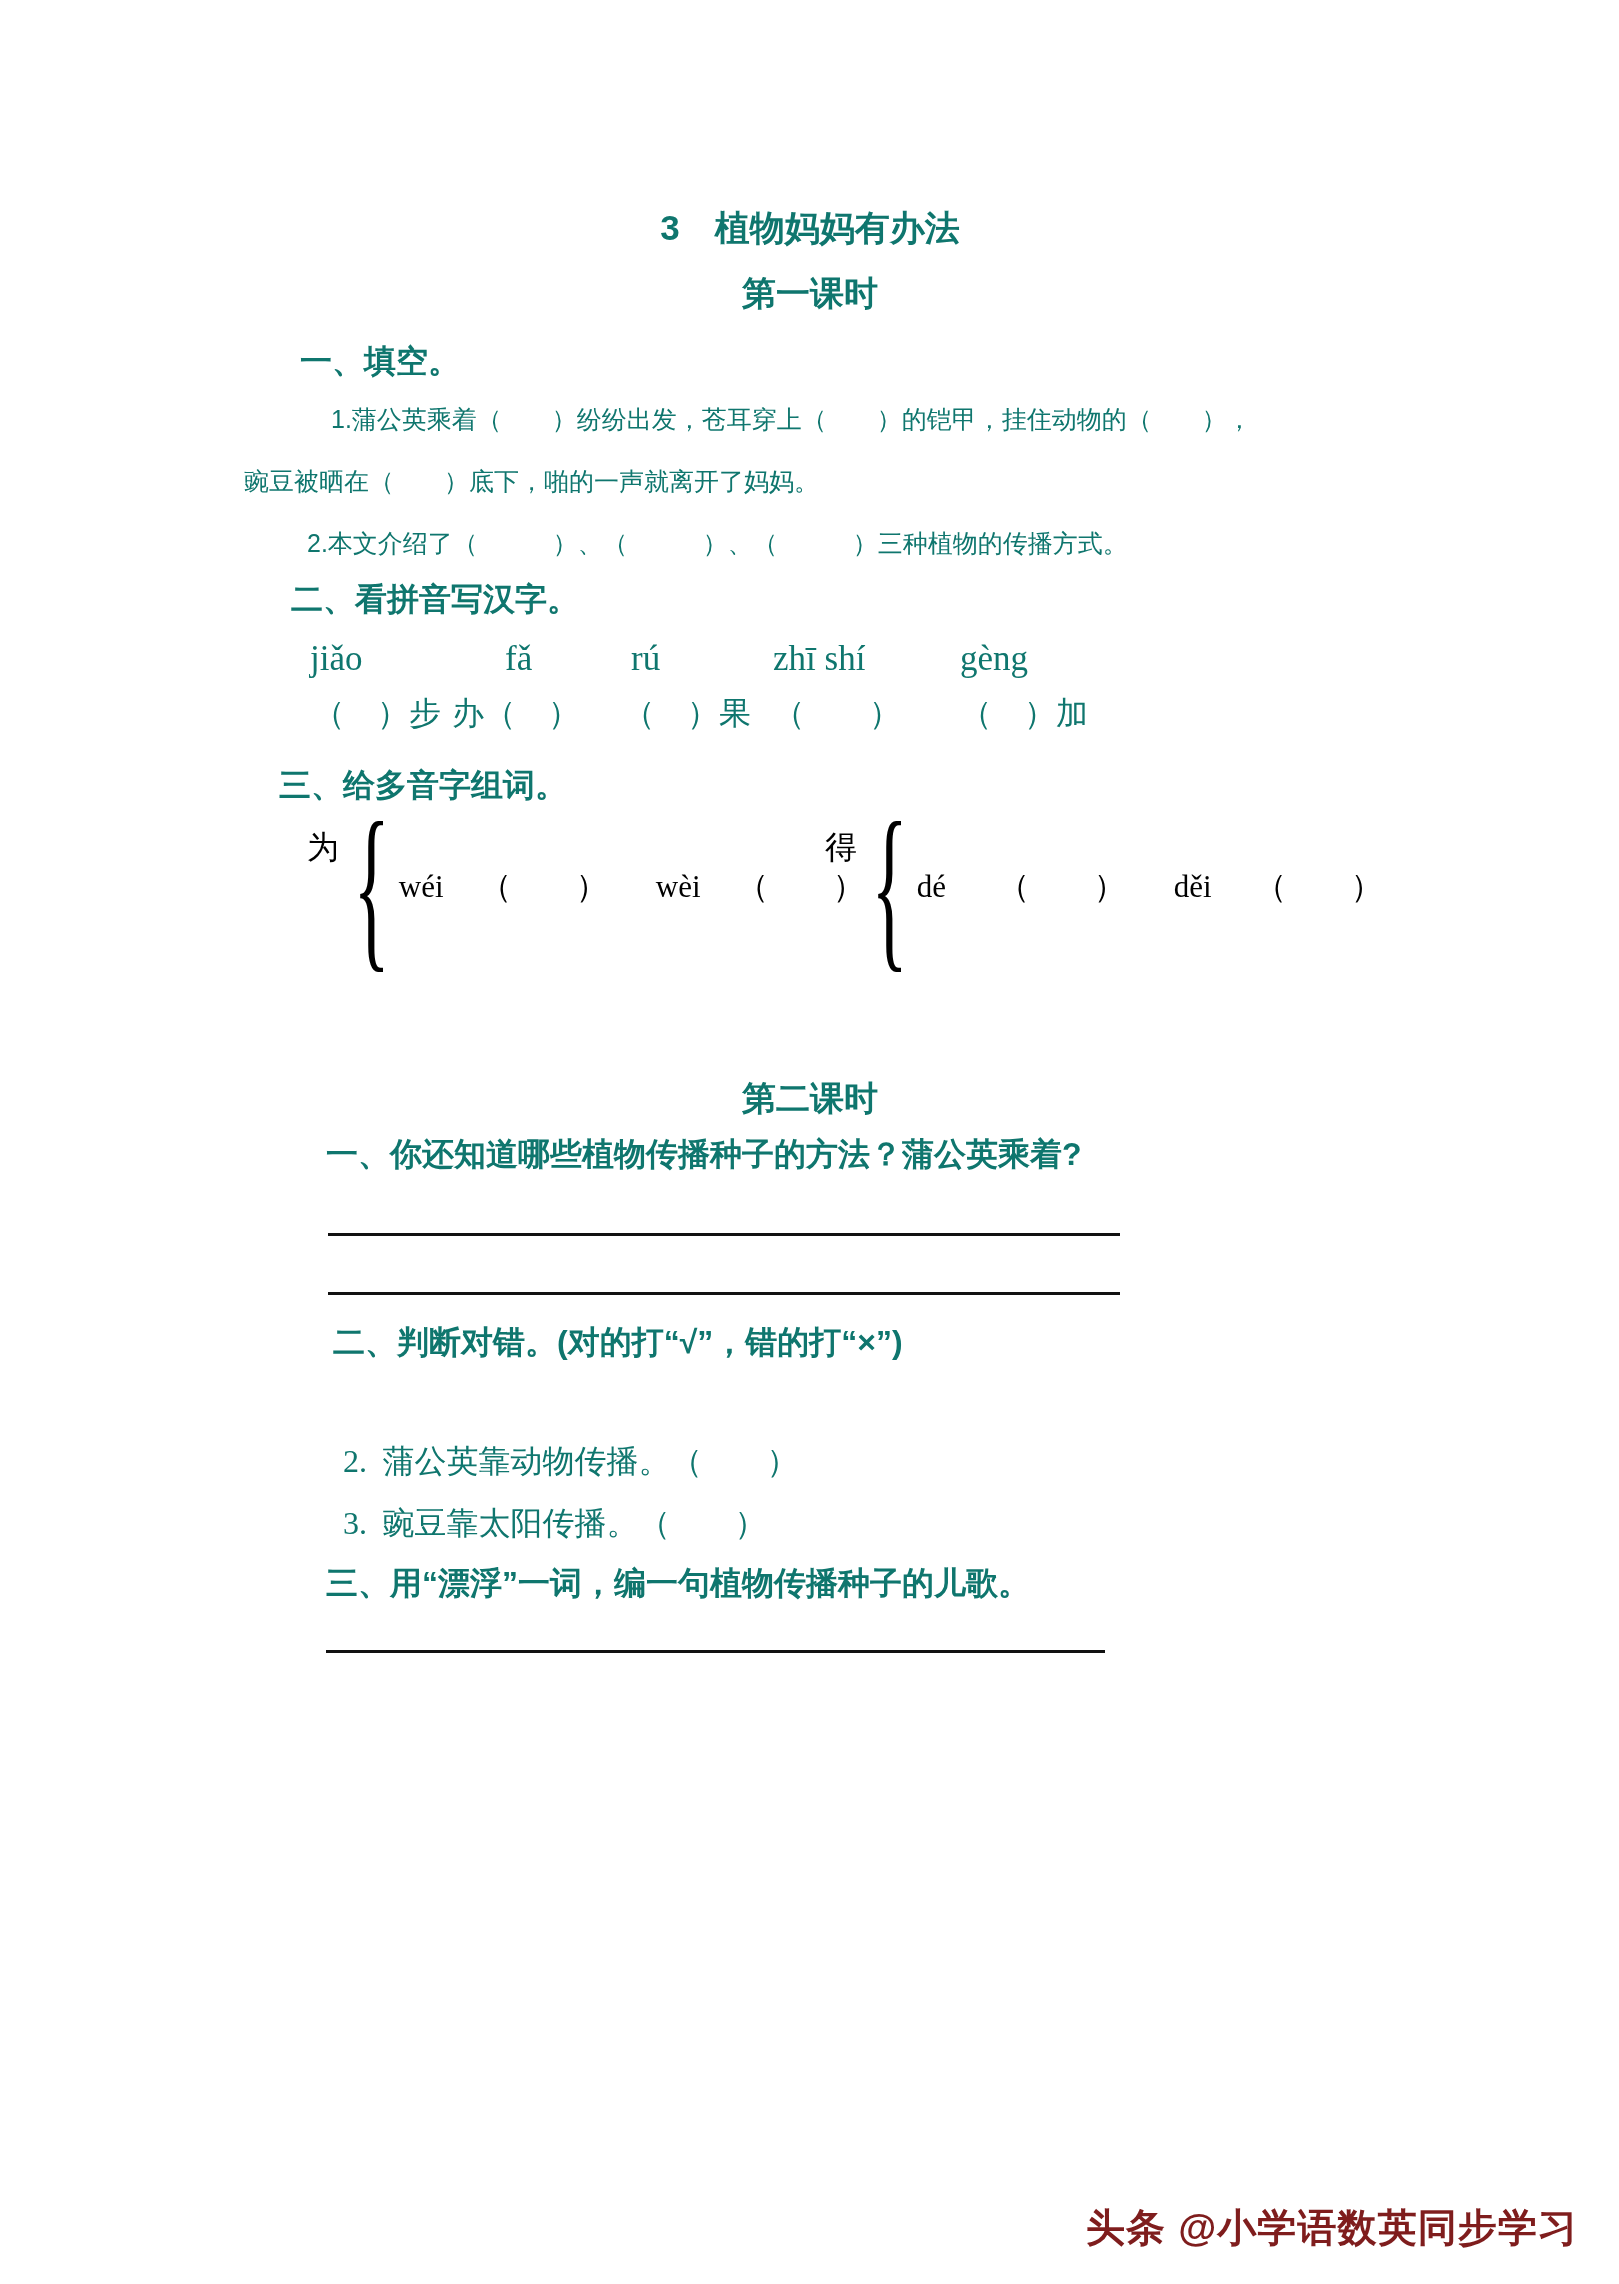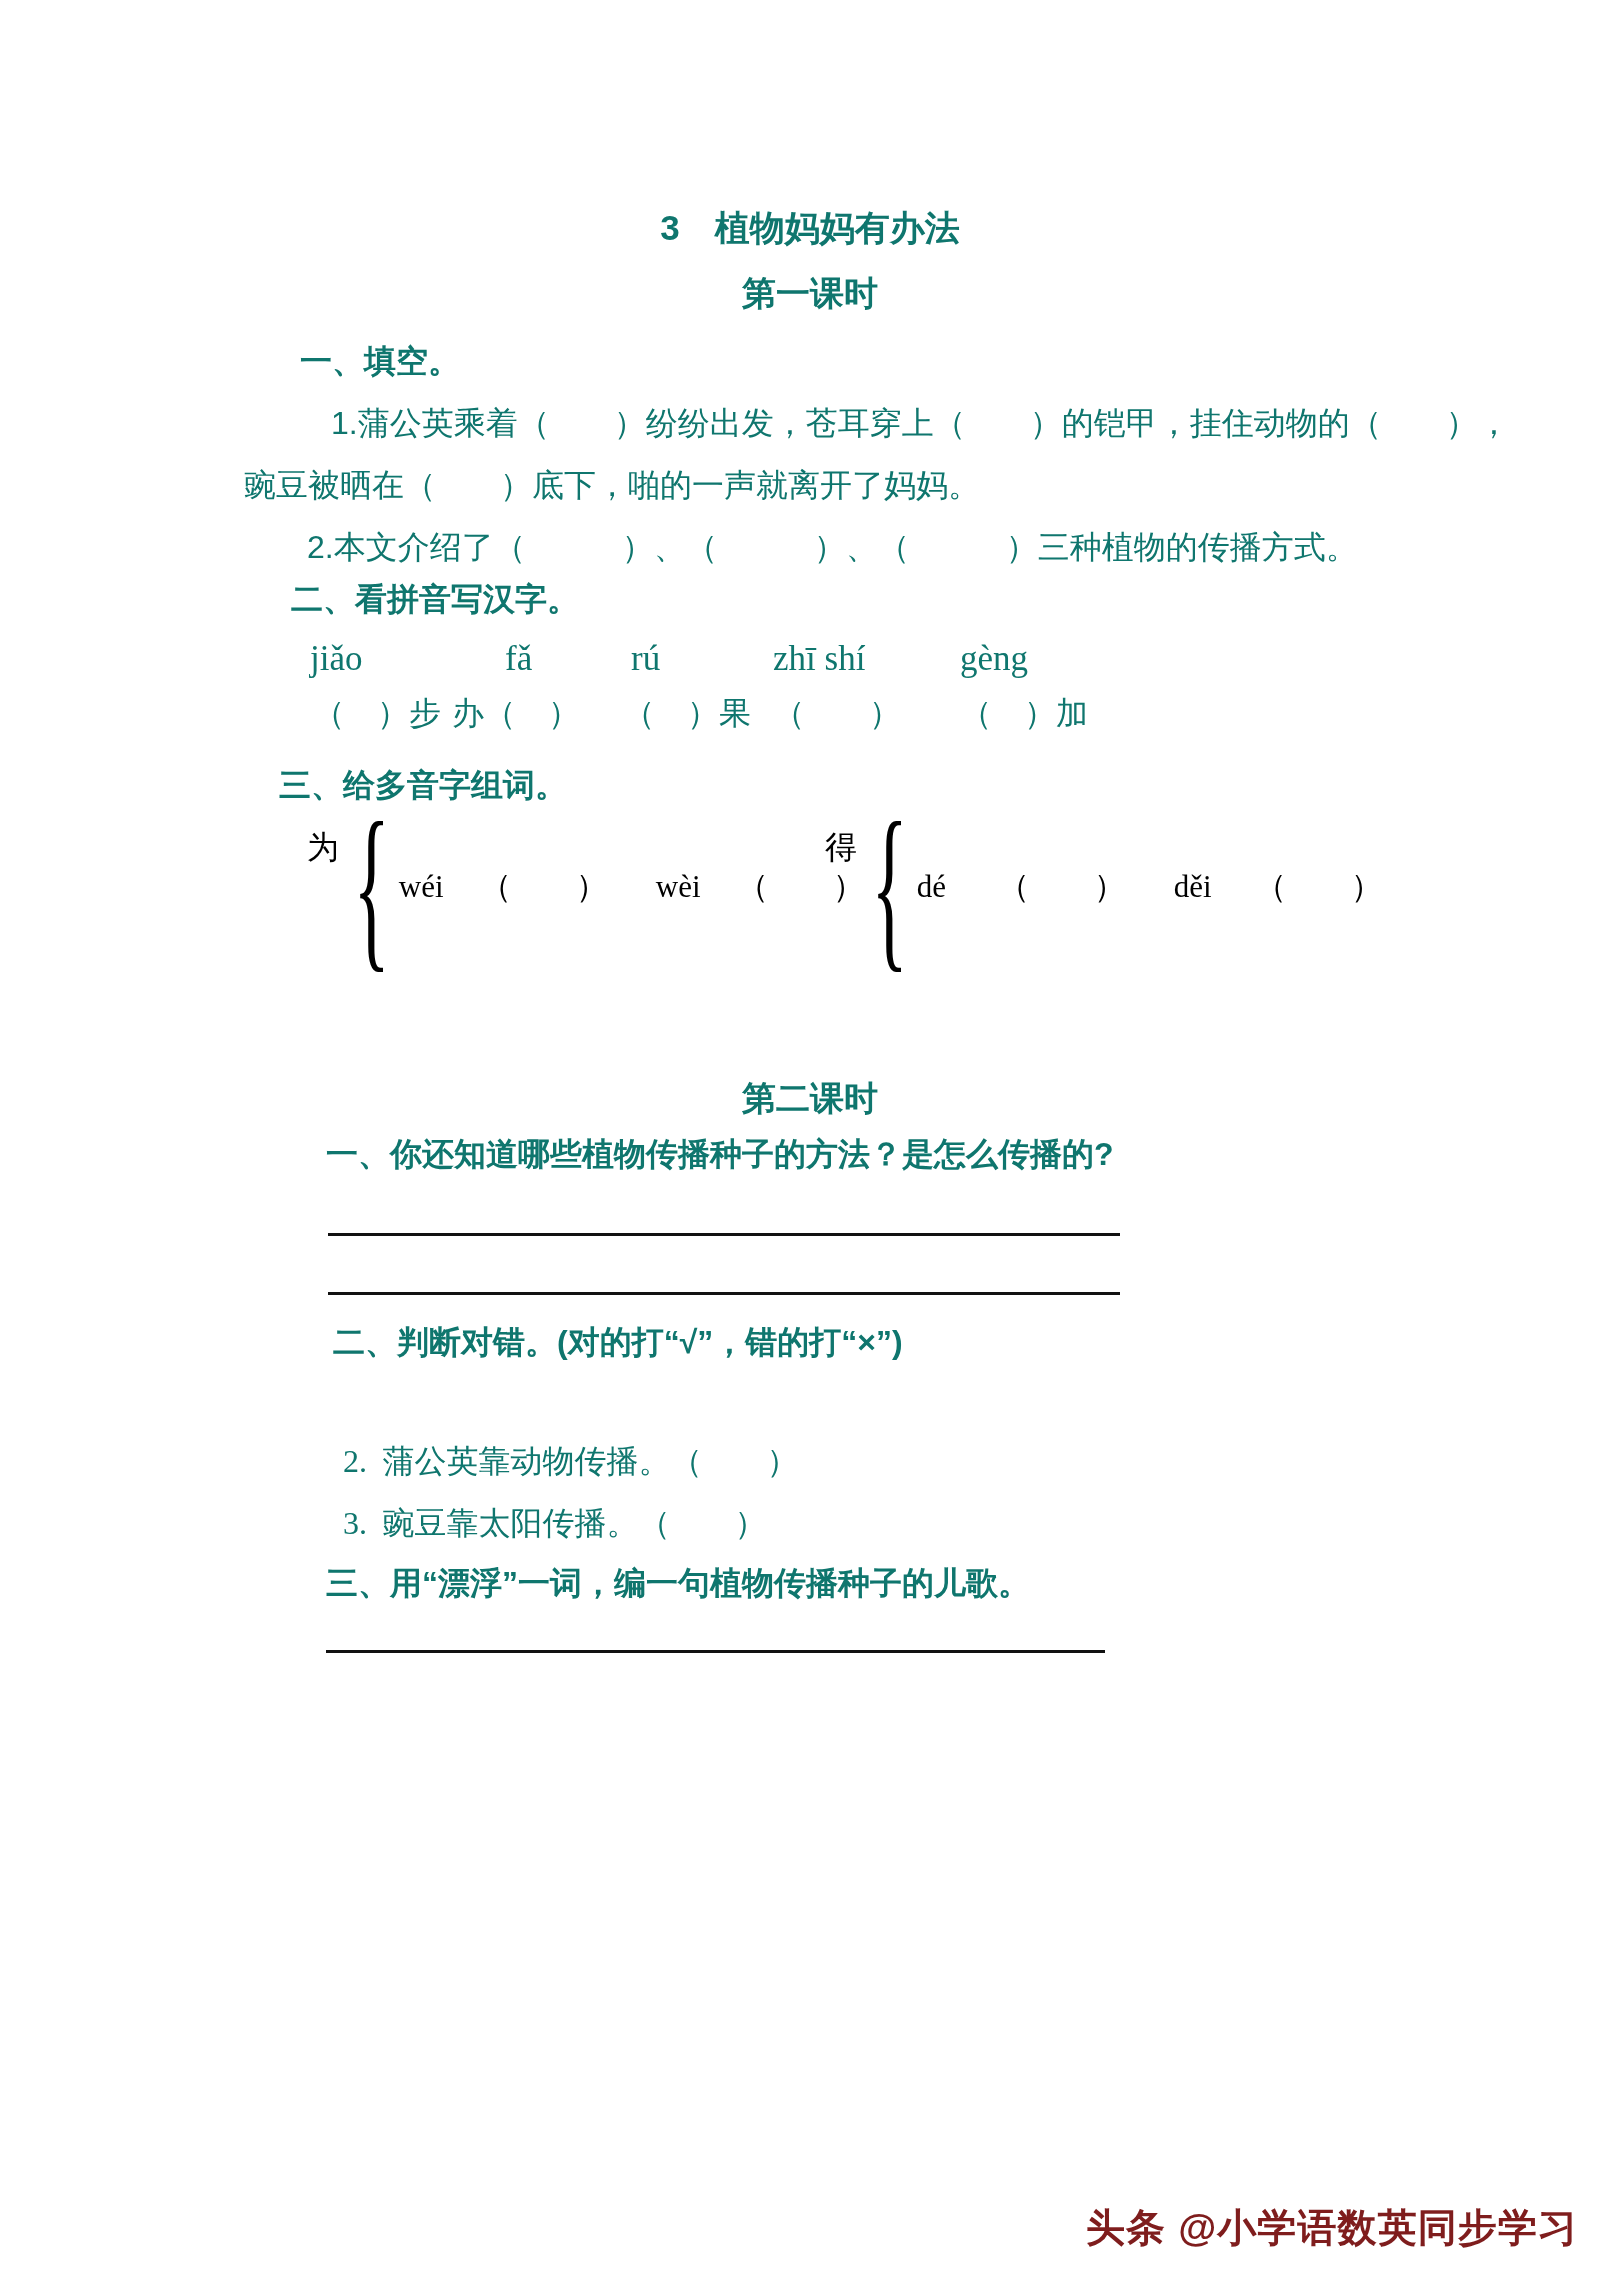--- a/index.html
+++ b/index.html
@@ -33,21 +33,21 @@
   }
   .lesson-heading {
     font-size: 34px;
     font-weight: 700;
   }
   .section-label {
     font-size: 32px;
     font-weight: 700;
   }
   .body-text {
-    font-size: 32px;
+    font-size: 25px;
     font-weight: 400;
   }
   .pinyin {
     font-family: "Liberation Serif", "DejaVu Serif", serif;
     font-size: 35px;
     font-weight: 400;
   }
   .hanzi-cell {
     font-size: 32px;
     font-weight: 400;
@@ -155,21 +155,21 @@
     <span class="poly-char">得</span>
     <span class="brace">{</span>
     <span class="poly-col">
       <span class="poly-row"><span class="py">dé</span><span class="blank">（　　）</span></span>
       <span class="poly-row"><span class="py">děi</span><span class="blank">（　　）</span></span>
     </span>
   </div>
 
   <div class="line centered lesson-heading" style="top:1079px;">第二课时</div>
 
-  <div class="line section-label" style="left:326px; top:1136px;">一、你还知道哪些植物传播种子的方法？是怎么传播的?</div>
+  <div class="line section-label" style="left:326px; top:1136px;">一、你还知道哪些植物传播种子的方法？蒲公英乘着?</div>
 
   <div class="answer-line" style="left:328px; top:1233px; width:792px;"></div>
   <div class="answer-line" style="left:328px; top:1292px; width:792px;"></div>
 
   <div class="line section-label" style="left:333px; top:1324px;">二、判断对错。(对的打“√”，错的打“×”)</div>
 
 
   <div class="line judge-item" style="left:343px; top:1443px;"><span class="num">2.</span><span>蒲公英靠动物传播。（　　）</span></div>
 
   <div class="line judge-item" style="left:343px; top:1505px;"><span class="num">3.</span><span>豌豆靠太阳传播。（　　）</span></div>

